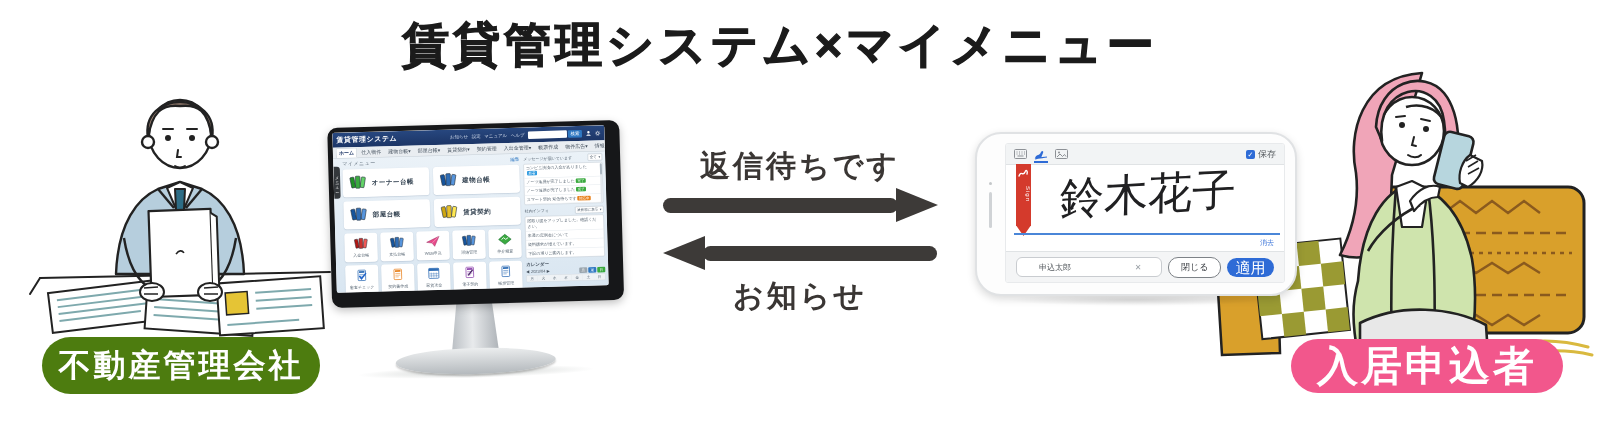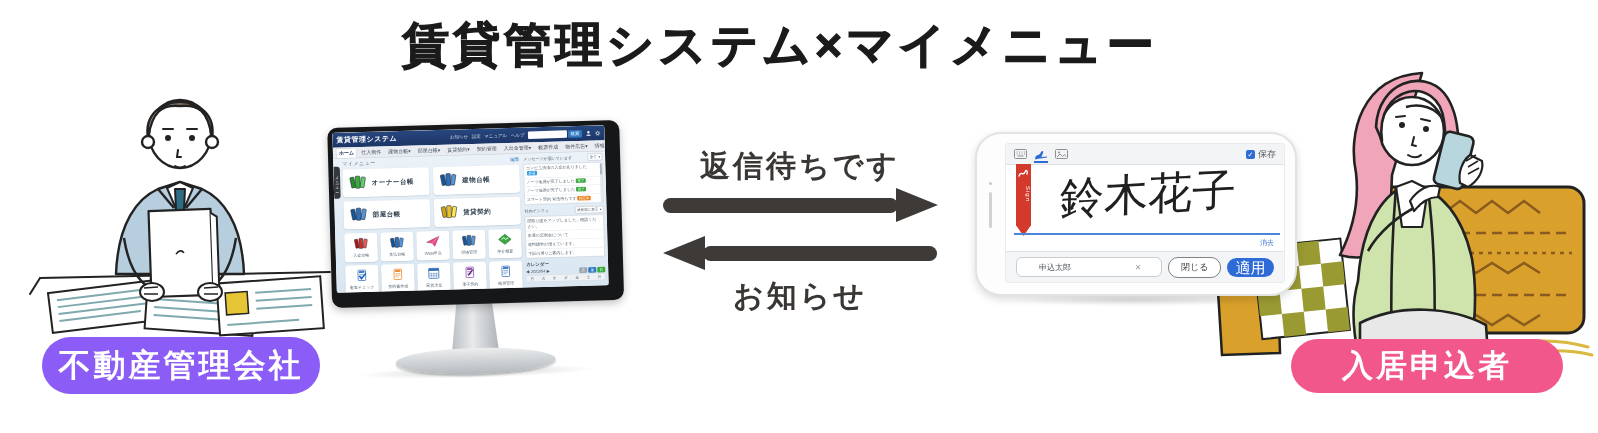--- a/index.html
+++ b/index.html
@@ -7,21 +7,21 @@
        font-family:"Liberation Sans",sans-serif;}
   .abs{position:absolute;}
 
   
   #main-title{left:280px;top:14px;width:1000px;text-align:center;font-size:47px;font-weight:900;
               color:#1b1b1b;letter-spacing:4px;-webkit-text-stroke:1.2px #1b1b1b;}
 
   
   .badge{border-radius:30px;color:#fff;font-weight:bold;text-align:center;letter-spacing:3px;}
   #badge-company{left:42px;top:337px;width:278px;height:57px;line-height:57px;font-size:32px;}
-  #badge-applicant{left:1291px;top:339px;width:272px;height:54px;line-height:54px;font-size:31px;}
+  #badge-applicant{left:1291px;top:339px;width:272px;height:54px;line-height:54px;font-size:41px;}
 
   
   .flow-label{width:280px;text-align:center;font-size:30px;font-weight:bold;color:#3a3634;letter-spacing:3px;}
   #label-send{left:660px;top:146px;}
   #label-receive{left:660px;top:276px;}
   .shaft{height:15px;border-radius:8px;}
   #arrow-send-shaft{left:663px;top:198px;width:235px;}
   #arrow-send-head{left:896px;top:188px;width:0;height:0;border-top:17px solid transparent;
     border-bottom:17px solid transparent;border-left:42px solid #3d3a38;}
   #arrow-recv-shaft{left:703px;top:246px;width:234px;}
@@ -203,21 +203,21 @@
       <circle cx="164" cy="80" r="3"></circle>
   </g>
   <g stroke="#222" stroke-width="2" fill="none" stroke-linecap="round">
     <path d="M135 71 L145 71"></path>
       <path d="M159 71 L169 71"></path>
     <path d="M150 92 L149 99 L153 99"></path>
       <path d="M147 108 C150 110 154 110 157 108"></path>
   </g>
 </svg>
 
-<div class="abs badge" id="badge-company" style="background: #8b5cf6;">不動産管理会社</div>
+<div class="abs badge" id="badge-company" style="background: #4d7c0f;">不動産管理会社</div>
 
 <div class="abs" id="monitor">
   <div class="abs" id="stand-shadow"></div>
   <div class="abs" id="stand-neck"></div>
   <div class="abs" id="stand-base"></div>
   <div class="abs" id="bezel">
     <div id="screen-clip">
       <div id="screen2x">
 
         <div id="scr-header">

